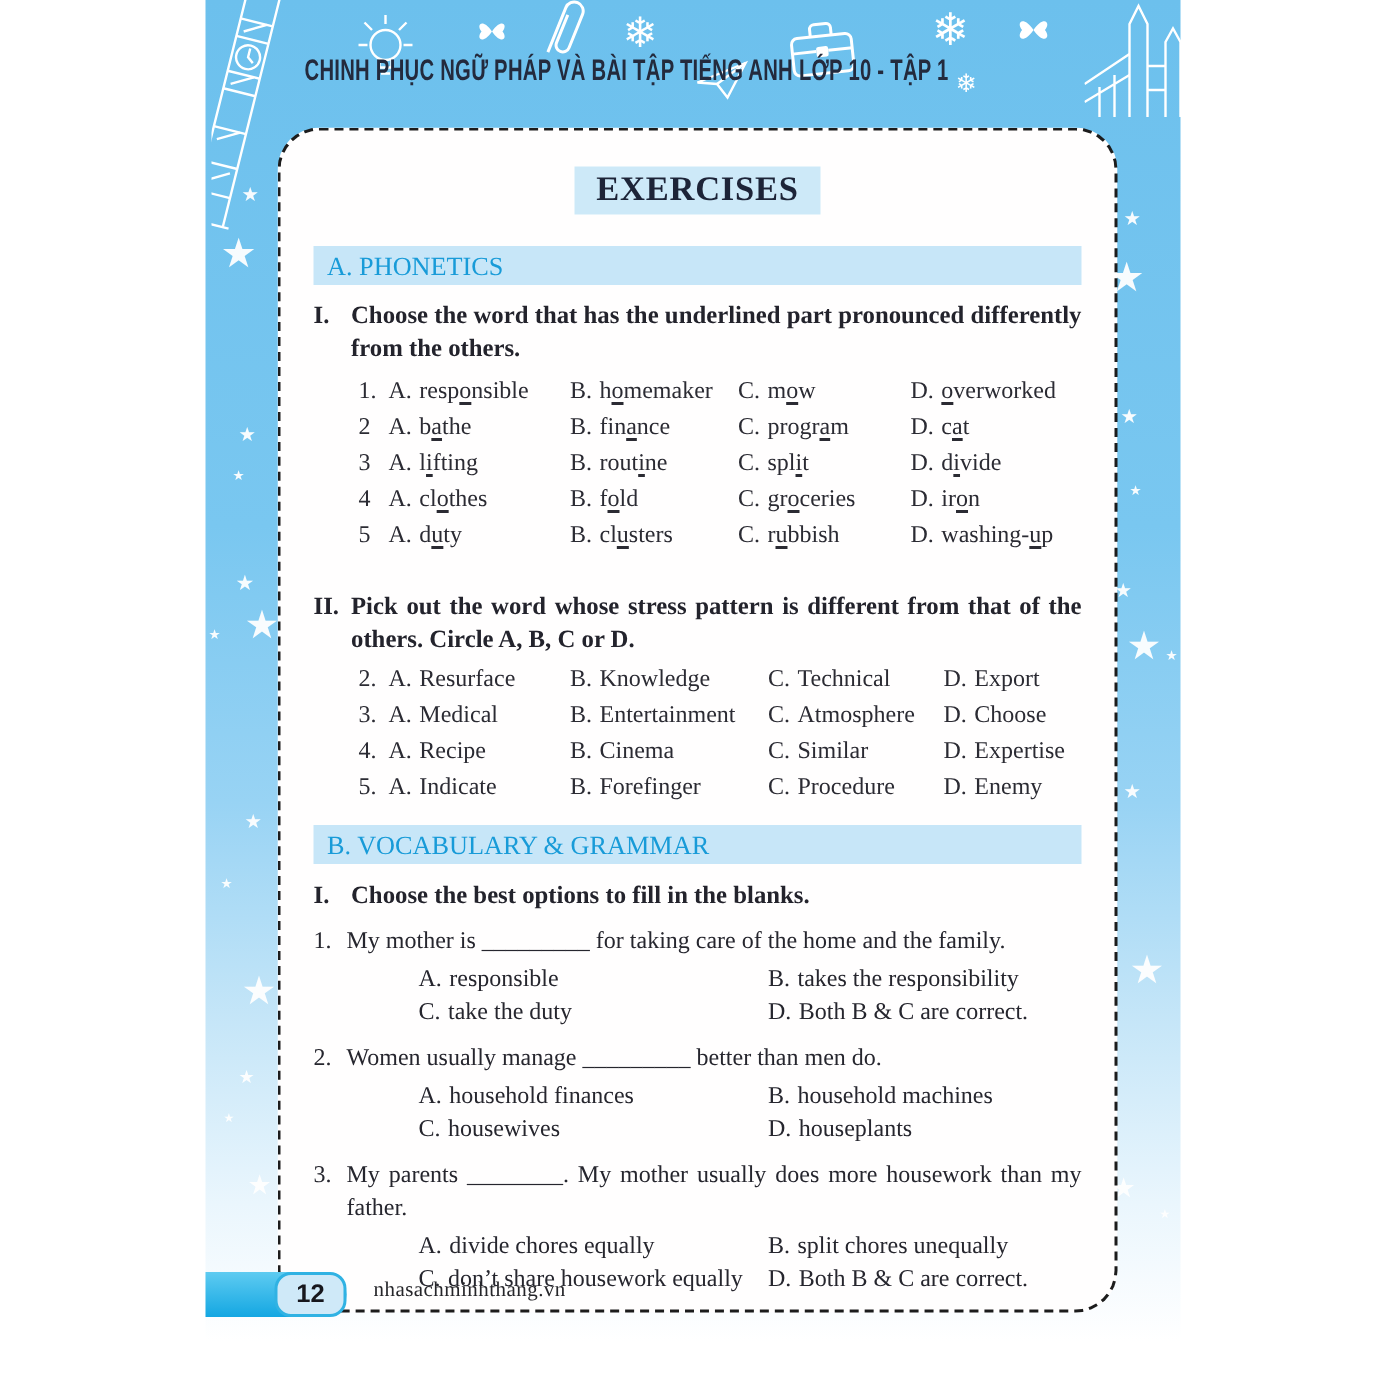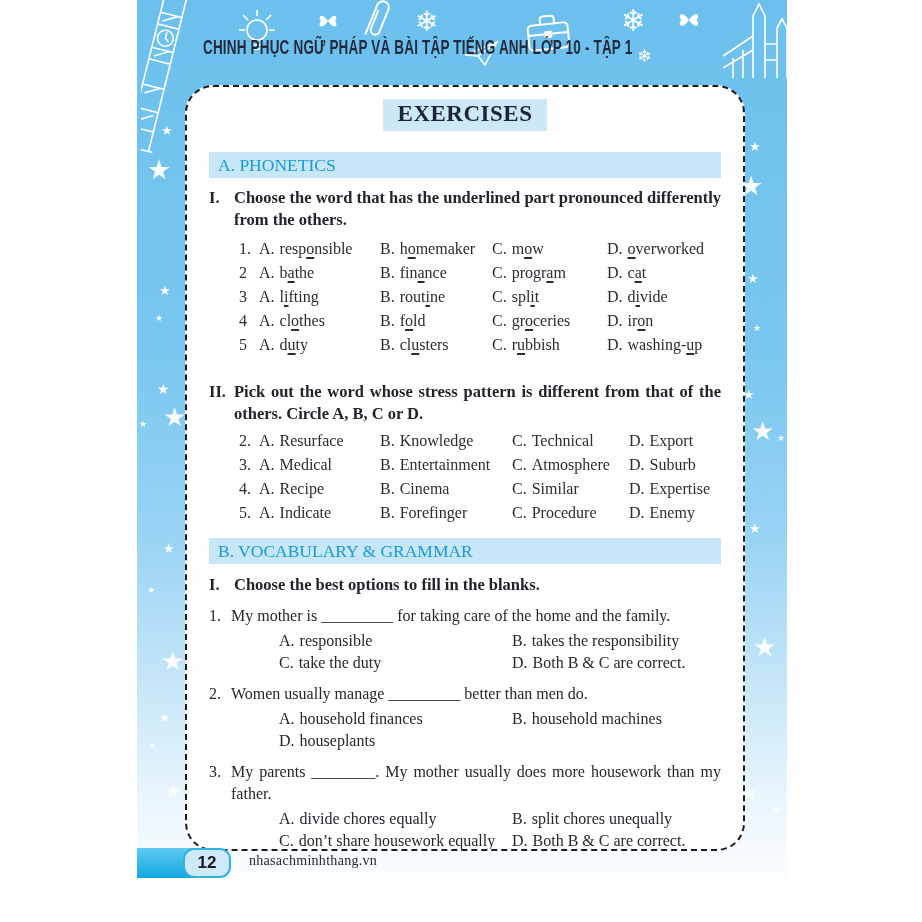--- a/index.html
+++ b/index.html
@@ -24,21 +24,21 @@
   .book-title {
     position:absolute; left:66px; top:36px;
     font-family:"Liberation Sans",sans-serif; font-weight:bold; font-size:15px;
     color:#232a3d; letter-spacing:.2px; white-space:nowrap;
     transform:scale(.9,1.32); transform-origin:left top;
   }
 
   
   .content-box {
     position:absolute; left:48px; top:85px; width:512px; height:754px;
-    padding:4px 22px; background:#fffefe;
+    padding:16px 22px; background:#fffefe;
     border:2px dashed #1c1c1c; border-radius:28px;
     overflow:hidden;
   }
 
   .ex-title {
     width:max-content; margin:8px auto 0; background:#cde9f8; color:#1d2438;
     font-weight:bold; font-size:23px; letter-spacing:.5px; padding:2px 15px 4px;
   }
 
   .section-bar {
@@ -236,21 +236,21 @@
             <div><span class="qnum">2.</span><span class="lbl">A.</span><span>Resurface</span></div>
             <div><span class="lbl">B.</span><span>Knowledge</span></div>
             <div><span class="lbl">C.</span><span>Technical</span></div>
             <div><span class="lbl">D.</span><span>Export</span></div>
           </div>
 
           <div class="ph-row">
             <div><span class="qnum">3.</span><span class="lbl">A.</span><span>Medical</span></div>
             <div><span class="lbl">B.</span><span>Entertainment</span></div>
             <div><span class="lbl">C.</span><span>Atmosphere</span></div>
-            <div><span class="lbl">D.</span><span>Suburb</span></div>
+            <div><span class="lbl">D.</span><span>Choose</span></div>
           </div>
 
           <div class="ph-row">
             <div><span class="qnum">4.</span><span class="lbl">A.</span><span>Recipe</span></div>
             <div><span class="lbl">B.</span><span>Cinema</span></div>
             <div><span class="lbl">C.</span><span>Similar</span></div>
             <div><span class="lbl">D.</span><span>Expertise</span></div>
           </div>
 
           <div class="ph-row">
@@ -283,20 +283,21 @@
             </div>
           </div>
 
           <div class="vq">
             <span class="numeral">2.</span>
             <div class="qbody">
               <div class="stem">Women usually manage _________ better than men do.</div>
               <div class="opts">
                 <div><span class="lbl">A.</span><span>household finances</span></div>
                 <div><span class="lbl">B.</span><span>household machines</span></div>
+                <div><span class="lbl">C.</span><span>housewives</span></div>
                 <div><span class="lbl">D.</span><span>houseplants</span></div>
               </div>
             </div>
           </div>
 
           <div class="vq">
             <span class="numeral">3.</span>
             <div class="qbody">
               <div class="stem">My parents ________. My mother usually does more housework than my father.</div>
               <div class="opts">

